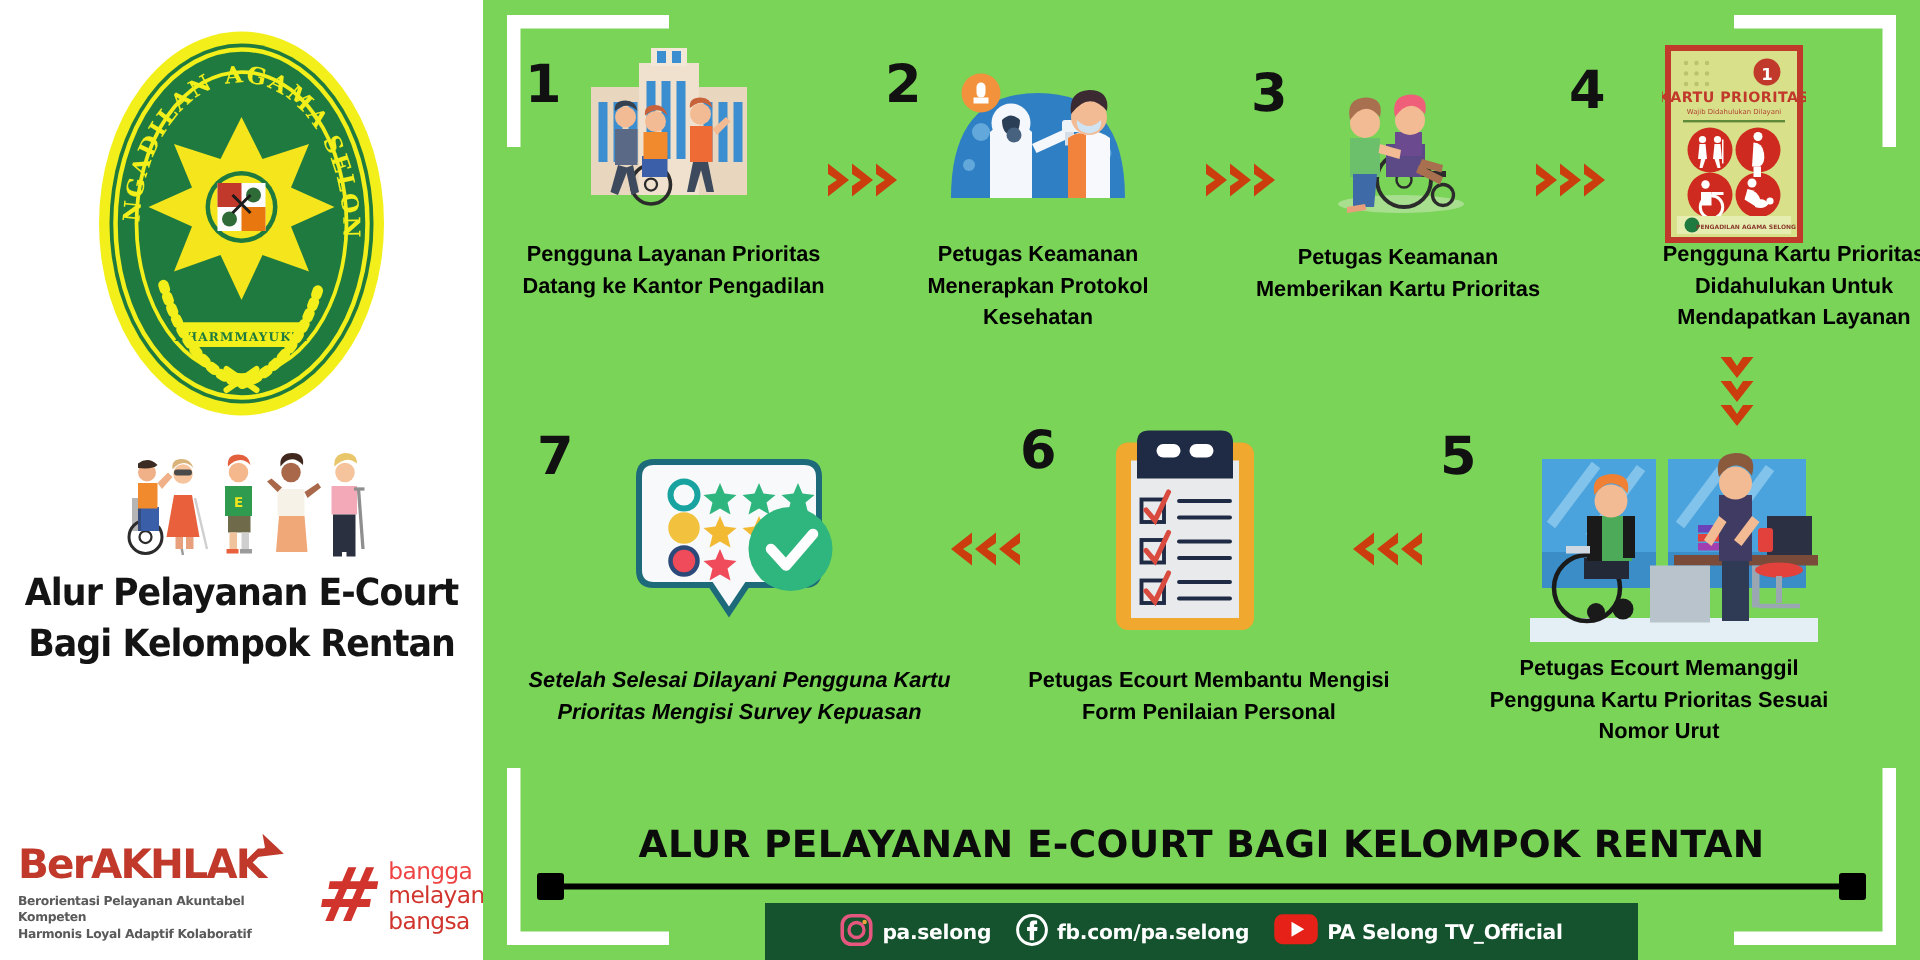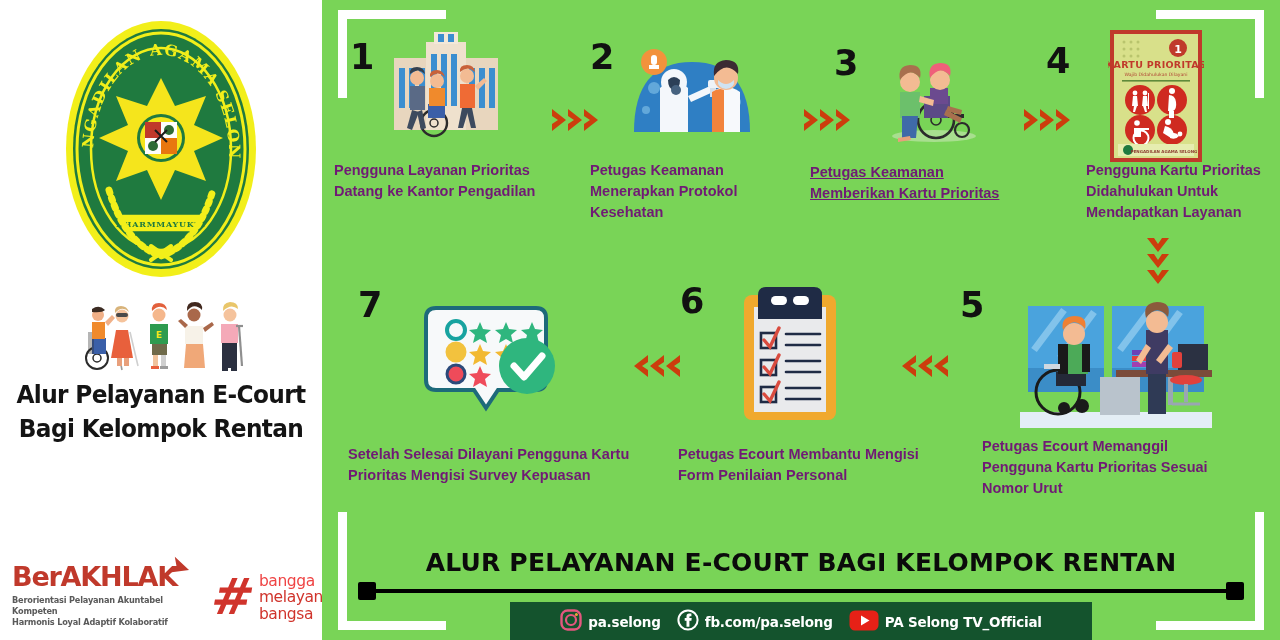--- a/index.html
+++ b/index.html
@@ -110,26 +110,26 @@
     font-family: "DejaVu Sans", sans-serif;
     font-weight: bold; font-size: 35px; color: #111;
     line-height: 35px;
   }
   .step-art {
     position: absolute;
     display: flex; align-items: center; justify-content: center;
   }
   .step-label {
     position: absolute;
-    text-align: left;
+    text-align: center;
     font-family: "Liberation Sans", sans-serif;
     font-weight: bold;
     font-size: 14.5px;
     line-height: 21px;
-    color: #701a75;
+    color: #000000;
   }
 
   
   .chev { position: absolute; display: flex; }
   .chev svg { display: block; }
 
   
   .bottom-title {
     position: absolute; left: 0; top: 548px; width: 958px;
     text-align: center;
@@ -421,21 +421,21 @@
           <path d="M66 58 l16 8 l-2 5 l-16 -8z" fill="#a8704e"></path>
 
           <path d="M20 40 h20 v26 h-20z" fill="#6cc06b"></path>
           <path d="M22 64 h16 l-2 22 h-14z" fill="#3f6aa8"></path>
           <circle cx="30" cy="30" r="10" fill="#f3bb93"></circle>
           <path d="M20 28 q10 -14 20 -2 q3 -13 -10 -13 q-13 1 -10 15z" fill="#a8704e"></path>
           <path d="M40 44 l14 4 l-1 6 l-14 -4z" fill="#f3bb93"></path>
           <path d="M18 86 l12 -2 l1 4 l-13 2z" fill="#e8a07c"></path>
         </svg>
       </div>
-      <div class="step-label" style="left:488px; top:162px; width:196px;text-decoration:underline;">Petugas Keamanan Memberikan Kartu Prioritas</div>
+      <div class="step-label" style="left:512px; top:162px; width:196px;">Petugas Keamanan Memberikan Kartu Prioritas</div>
     </div>
 
     <div class="chev" style="left:700px; top:106px;">
       <svg width="50" height="28" viewBox="0 0 50 28">
         <g fill="#cc3d0d">
           <path d="M2 3 L16 14 L2 25 L2 18 L8 14 L2 10 Z"></path>
           <path d="M18 3 L32 14 L18 25 L18 18 L24 14 L18 10 Z"></path>
           <path d="M34 3 L48 14 L34 25 L34 18 L40 14 L34 10 Z"></path>
         </g>
       </svg>
@@ -630,21 +630,21 @@
           </g>
           <g fill="#f2b932">
             <path d="M58 44 l3 7 l8 1 l-6 5 l2 8 l-7 -4 l-7 4 l2 -8 l-6 -5 l8 -1z"></path>
             <path d="M84 44 l3 7 l8 1 l-6 5 l2 8 l-7 -4 l-7 4 l2 -8 l-6 -5 l8 -1z"></path>
           </g>
           <path d="M58 66 l3 7 l8 1 l-6 5 l2 8 l-7 -4 l-7 4 l2 -8 l-6 -5 l8 -1z" fill="#ef4b5a"></path>
           <circle cx="105" cy="66" r="28" fill="#2fb67e"></circle>
           <path d="M92 66 L102 77 L120 56" stroke="#ffffff" stroke-width="7" fill="none" stroke-linecap="round" stroke-linejoin="round"></path>
         </svg>
       </div>
-      <div class="step-label" style="left:26px; top:444px; width:290px;">Setelah Selesai Dilayani Pengguna Kartu Prioritas Mengisi Survey Kepuasan</div>
+      <div class="step-label" style="left:26px; top:444px; width:290px;font-style:italic;">Setelah Selesai Dilayani Pengguna Kartu Prioritas Mengisi Survey Kepuasan</div>
     </div>
 
     <div class="bottom-title">ALUR PELAYANAN E-COURT BAGI KELOMPOK RENTAN</div>
     <div class="rule-line"></div>
     <div class="rule-cap left"></div>
     <div class="rule-cap right"></div>
 
     <div class="social-bar">
 
       <div class="social-item">

